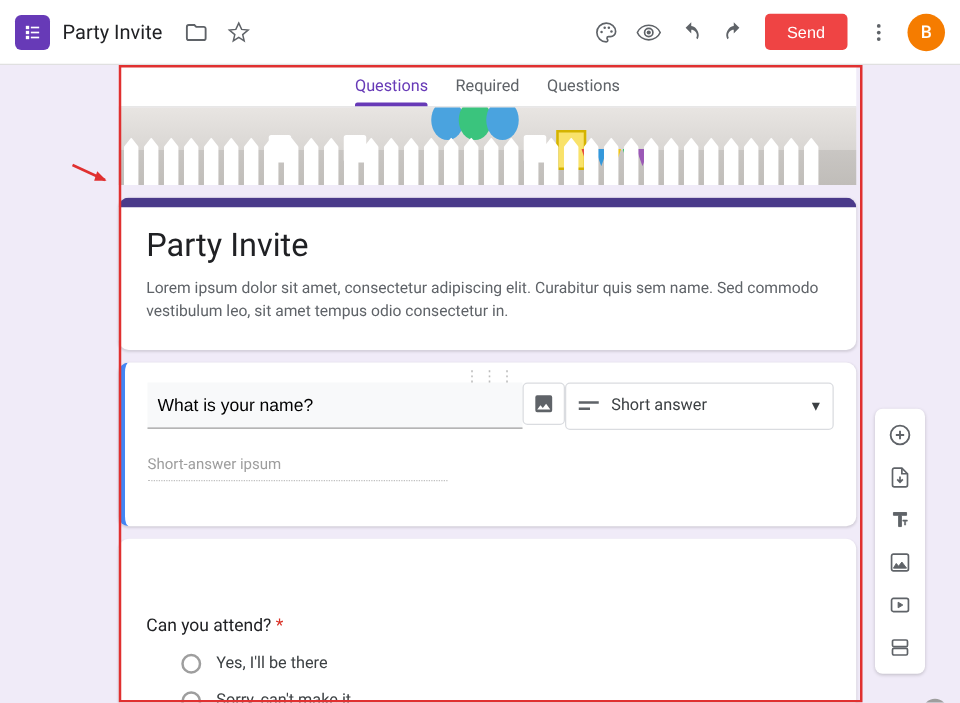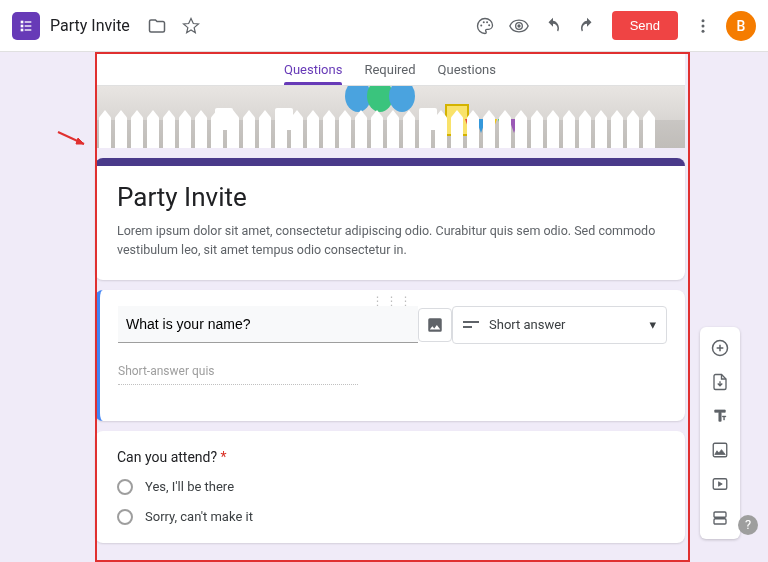--- a/index.html
+++ b/index.html
@@ -38,44 +38,44 @@
   .flags { position:absolute; bottom:12px; left:370px; width:70px; height:18px; }
   .flag { display:inline-block; width:10px; height:14px; margin-right:1px; clip-path: polygon(0 0, 100% 0, 50% 100%); }
 
   .card { background:#fff; border-radius: 8px; margin-top: 10px; box-shadow: 0 1px 2px rgba(0,0,0,.12); }
   .title-card { border-top: 8px solid #4a3a8a; padding: 16px 22px 20px; }
   .form-title { font-size: 26px; font-weight: 400; margin-bottom: 10px; }
   .form-desc { font-size: 12.5px; color: #5f6368; line-height: 1.5; }
 
   .q-card { position: relative; border-left: 5px solid #4285f4; padding: 16px 18px 10px; }
   .drag-dots { position:absolute; top:4px; left:50%; transform:translateX(-50%); color:#bdbdbd; font-size:12px; letter-spacing:2px; }
-  .q-row { display:flex; align-items:center; }
+  .q-row { display:flex; }
   .q-input-wrap { flex: 0 0 300px; }
   .q-input { width:100%; font-size:14px; padding:10px 8px; background:#f8f9fa; border:none; border-bottom:1px solid #9e9e9e; outline:none; }
   .img-btn { width:34px; height:34px; border:1px solid #dadce0; border-radius:4px; display:flex; align-items:center; justify-content:center; cursor:pointer; }
   .img-btn svg { fill:#5f6368; }
   .type-select { flex:1; border:1px solid #dadce0; border-radius:4px; height:38px; display:flex; align-items:center; padding:0 10px; font-size:13px; color:#3c4043; cursor:pointer; gap:10px; }
   .type-select .sa-icon { width:16px; display:flex; flex-direction:column; gap:3px; }
   .sa-line { height:2px; background:#5f6368; }
   .sa-line.half { width:55%; }
   .type-select .dd { margin-left:auto; }
 
   .answer-text { font-size:12px; color:#9e9e9e; border-bottom:1px dotted #c0c0c0; width:240px; padding:6px 0; margin:14px 0 26px; }
   .q-footer { display:flex; align-items:center; justify-content:flex-end; gap:10px; border-top:1px solid #eee; padding-top:8px; }
   .footer-icon { width:32px; height:32px; display:flex; align-items:center; justify-content:center; cursor:pointer; }
   .footer-icon svg { fill:#5f6368; }
   .vdiv { width:1px; height:22px; background:#e0e0e0; }
   .req-label { font-size:12px; color:#5f6368; }
   .toggle { width:30px; height:12px; background:#bdbdbd; border-radius:10px; position:relative; cursor:pointer; }
   .toggle::after { content:""; position:absolute; width:16px; height:16px; background:#fff; border-radius:50%; top:-2px; left:-1px; box-shadow:0 1px 2px rgba(0,0,0,.3); }
 
   .q2 { padding:18px 22px 4px; }
-  .q2-title { font-size:14px; color:#202124; margin-bottom:14px; }
+  .q2-title { font-size:14px; color:#202124; margin-bottom:14px;margin-top:44px; }
   .req-star { color:#d93025; }
-  .option-row { display:flex; gap:12px; font-size:13px; color:#3c4043; margin-bottom:14px; }
+  .option-row { display:flex; gap:12px; font-size:13px; color:#3c4043; margin-bottom:14px;margin-left:28px; }
   .radio { width:16px; height:16px; border:2px solid #9e9e9e; border-radius:50%; }
 
   .side-toolbar { position:absolute; left: 700px; top: 275px; width:40px; background:#fff; border-radius:6px; box-shadow:0 1px 3px rgba(0,0,0,.2); display:flex; flex-direction:column; align-items:center; padding:6px 0; gap:4px; }
   .side-btn { width:30px; height:30px; display:flex; align-items:center; justify-content:center; cursor:pointer; border-radius:4px; }
   .side-btn svg { fill:#5f6368; stroke:#5f6368; }
 
   .help-icon { position:absolute; right:10px; bottom:8px; width:20px; height:20px; border-radius:50%; background:#9e9e9e; color:#fff; display:flex; align-items:center; justify-content:center; font-size:13px; cursor:pointer; }
 </style>
 </head>
 <body>
@@ -194,21 +194,21 @@
           <div class="picket"></div>
           <div class="picket"></div>
           <div class="picket"></div>
           <div class="picket"></div>
           <div class="picket"></div>
       </div>
     </div>
 
     <div class="card title-card">
       <div class="form-title">Party Invite</div>
-      <div class="form-desc">Lorem ipsum dolor sit amet, consectetur adipiscing odio. Curabitur quis sem odio. Sed commodo vestibulum leo, sit amet tempus odio consectetur in.</div>
+      <div class="form-desc">Lorem ipsum dolor sit amet, consectetur adipiscing elit. Curabitur quis sem name. Sed commodo vestibulum leo, sit amet tempus odio consectetur in.</div>
     </div>
 
     <div class="card q-card">
       <div class="drag-dots">⋮⋮⋮</div>
       <div class="q-row">
         <div class="q-input-wrap">
           <input class="q-input" value="What is your name?" style="">
         </div>
         <div class="img-btn">
           <svg width="18" height="18" viewBox="0 0 24 24">
@@ -217,21 +217,21 @@
         </div>
         <div class="type-select">
           <span class="sa-icon">
               <span class="sa-line"></span>
               <span class="sa-line half"></span>
             </span>
           <span>Short answer</span>
           <span class="dd">▾</span>
         </div>
       </div>
-      <div class="answer-text">Short-answer quis</div>
+      <div class="answer-text">Short-answer ipsum</div>
     </div>
 
     <div class="card q2">
       <div class="q2-title">
         <span>Can you attend?</span> <span class="req-star">*</span>
       </div>
       <div class="option-row">
         <span class="radio"></span>
         <span>Yes,  I'll be there</span>
       </div>

